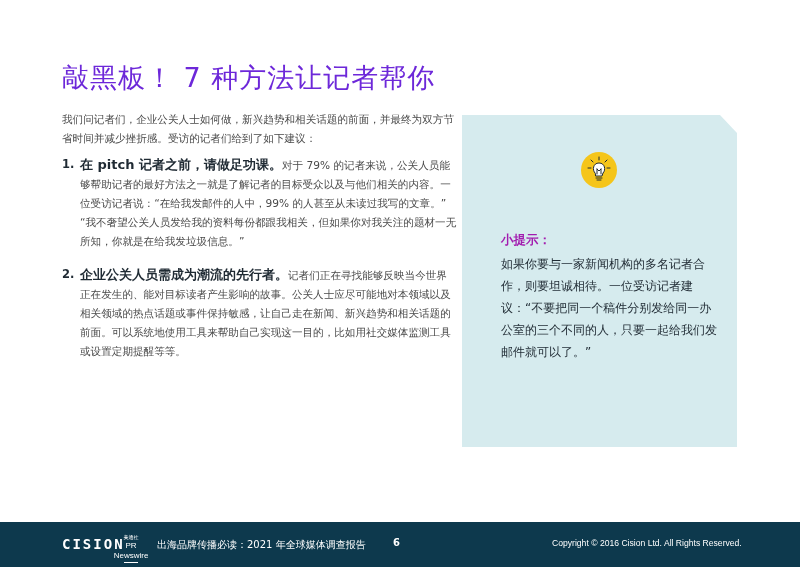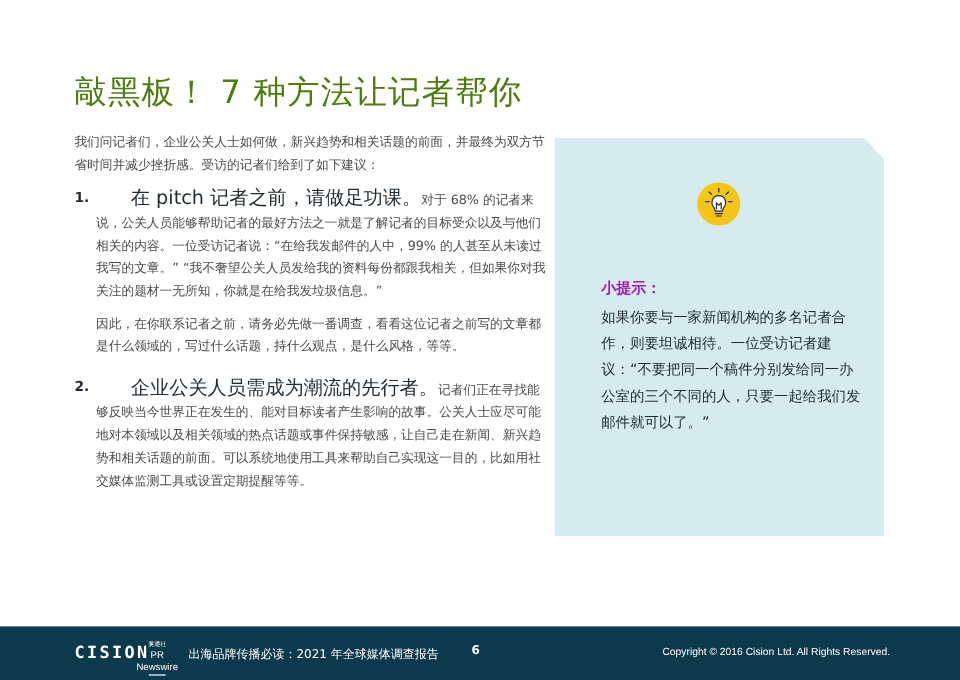--- a/index.html
+++ b/index.html
@@ -4,33 +4,33 @@
 <style>
   html, body { margin: 0; padding: 0; }
   body {
     width: 800px; height: 567px; position: relative; overflow: hidden;
     background: #ffffff;
     font-family: "DejaVu Sans", "Liberation Sans", sans-serif;
     color: #555555;
   }
   .page-title {
     position: absolute; left: 62px; top: 60px;
-    font-size: 27px; font-weight: normal; color: #4d7c0f; letter-spacing: 1px;
+    font-size: 27px; font-weight: normal; color: #6d28d9; letter-spacing: 1px;
     margin: 0; line-height: 36px; white-space: nowrap;
   }
   .intro {
     position: absolute; left: 62px; top: 110px; width: 392px;
     font-size: 10.6px; line-height: 19px; color: #4a4a4a; margin: 0;
   }
   .list { position: absolute; left: 62px; top: 155px; width: 395px; margin: 0; padding: 0; list-style: none; }
   .item { position: relative; padding-left: 18px; font-size: 10.6px; line-height: 19px; color: #4a4a4a; }
   .item .num {
     position: absolute; left: 0; top: 0; font-weight: bold; color: #1f2a33; font-size: 11.5px;
   }
-  .item .lead { font-weight: normal; color: #1f2a33; font-size: 16px; margin-left: 29px; }
+  .item .lead { font-weight: bold; color: #1f2a33; font-size: 13px; }
   .item p { margin: 0; }
   .item .follow { margin-top: 8px; }
   .item2 { margin-top: 14px; }
   .tip-box {
     position: absolute; left: 462px; top: 115px; width: 275px; height: 332px;
     background: #d6ebee;
     clip-path: polygon(0 0, 258px 0, 275px 18px, 275px 100%, 0 100%);
   }
   .bulb {
     position: absolute; left: 581px; top: 152px; width: 36px; height: 36px;
@@ -71,22 +71,21 @@
 </style>
 </head>
 <body>
 
 <h1 class="page-title">敲黑板！ 7 种方法让记者帮你</h1>
 <p class="intro">我们问记者们，企业公关人士如何做，新兴趋势和相关话题的前面，并最终为双方节省时间并减少挫折感。受访的记者们给到了如下建议：</p>
 
 <ol class="list">
   <li class="item">
     <span class="num">1.</span>
-    <p><span class="lead">在 pitch 记者之前，请做足功课。</span><span>对于 68% 的记者来说，公关人员能够帮助记者的最好方法之一就是了解记者的目标受众以及与他们相关的内容。一位受访记者说：“在给我发邮件的人中，99% 的人甚至从未读过我写的文章。” “我不奢望公关人员发给我的资料每份都跟我相关，但如果你对我关注的题材一无所知，你就是在给我发垃圾信息。”</span></p>
-    <p class="follow">因此，在你联系记者之前，请务必先做一番调查，看看这位记者之前写的文章都是什么领域的，写过什么话题，持什么观点，是什么风格，等等。</p>
+    <p><span class="lead">在 pitch 记者之前，请做足功课。</span><span>对于 79% 的记者来说，公关人员能够帮助记者的最好方法之一就是了解记者的目标受众以及与他们相关的内容。一位受访记者说：“在给我发邮件的人中，99% 的人甚至从未读过我写的文章。” “我不奢望公关人员发给我的资料每份都跟我相关，但如果你对我关注的题材一无所知，你就是在给我发垃圾信息。”</span></p>
   </li>
   <li class="item item2">
     <span class="num">2.</span>
     <p><span class="lead">企业公关人员需成为潮流的先行者。</span><span>记者们正在寻找能够反映当今世界正在发生的、能对目标读者产生影响的故事。公关人士应尽可能地对本领域以及相关领域的热点话题或事件保持敏感，让自己走在新闻、新兴趋势和相关话题的前面。可以系统地使用工具来帮助自己实现这一目的，比如用社交媒体监测工具或设置定期提醒等等。</span></p>
   </li>
 </ol>
 
 <div class="tip-box"></div>
 <div class="bulb">
   <svg width="36" height="36" viewBox="0 0 36 36">

